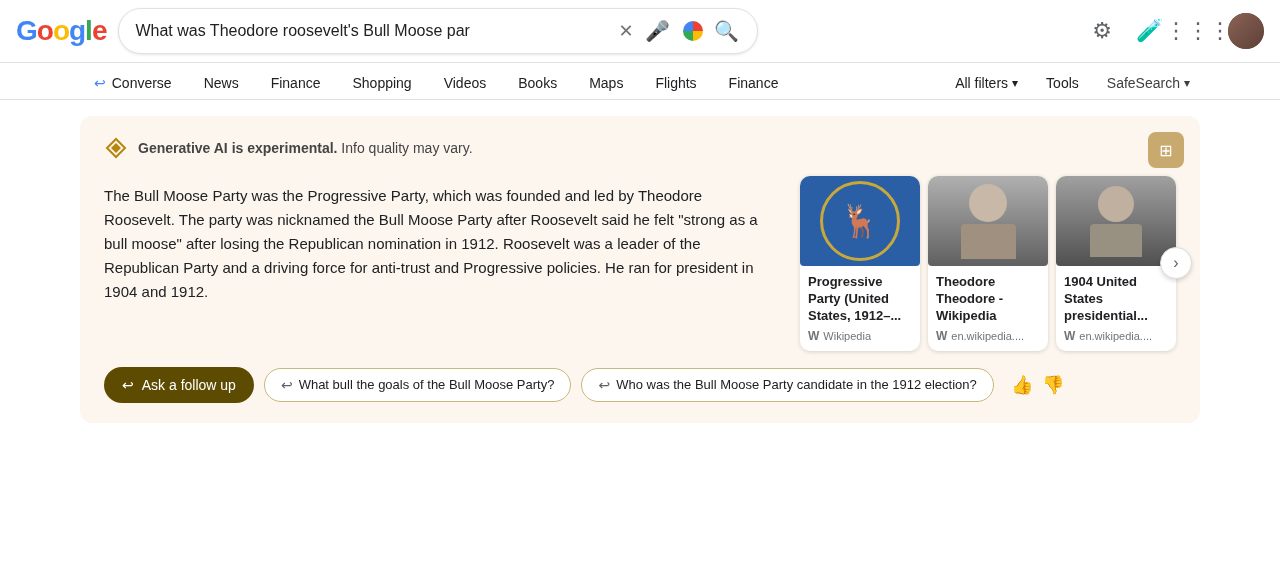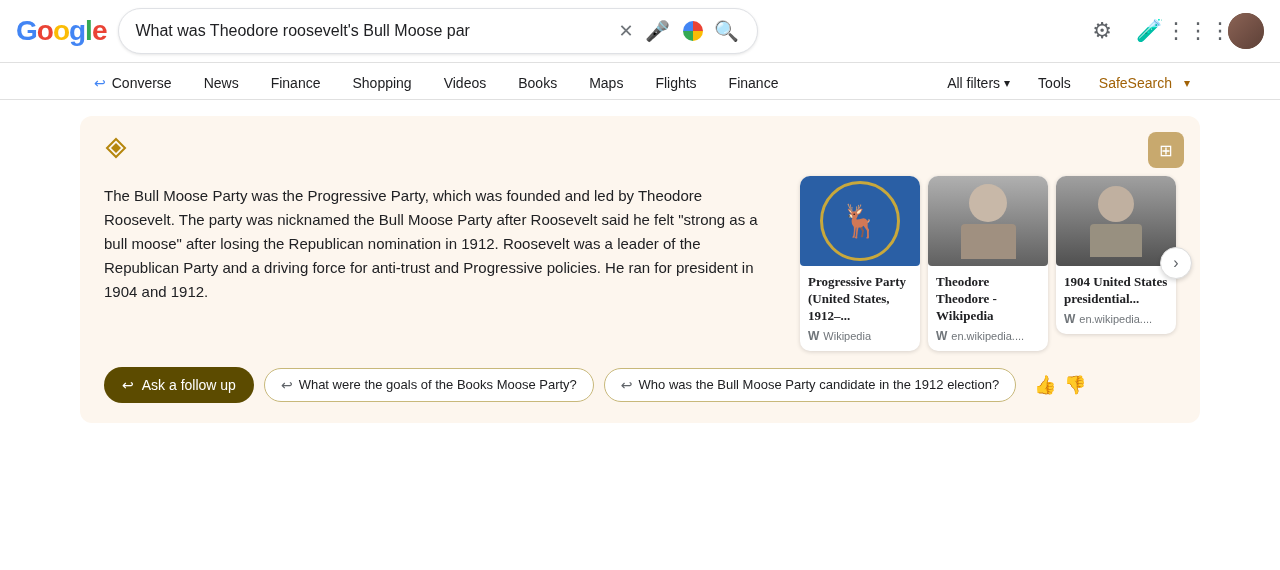--- a/index.html
+++ b/index.html
@@ -146,23 +146,23 @@
       font-size: 14px;
       color: #202124;
       cursor: pointer;
       border: none;
       background: none;
       padding: 8px 10px;
     }
     .safe-search-btn {
       display: flex;
       align-items: center;
-      gap: 12px;
+      gap: 4px;
       font-size: 14px;
-      color: #a16207;
+      color: #404040;
       cursor: pointer;
       border: none;
       background: none;
       padding: 8px 10px;
     }
 
     
     .main-content {
       background: #fdf6ee;
       margin: 16px 80px;
@@ -244,21 +244,20 @@
     }
     .image-caption {
       padding: 8px;
     }
     .image-title {
       font-size: 13px;
       font-weight: 600;
       color: #202124;
       line-height: 1.3;
       margin-bottom: 4px;
-      font-family: Liberation Serif, serif;
     }
     .image-source {
       display: flex;
       align-items: center;
       gap: 4px;
       font-size: 11px;
       color: #70757a;
     }
     .wiki-w {
       font-size: 12px;
@@ -473,20 +472,24 @@
   </div>
 </div>
 
 <div class="main-content">
   <div class="ai-header">
     <div class="ai-diamond">
       <svg width="22" height="22" viewBox="0 0 22 22">
         <polygon points="11,2 20,11 11,20 2,11" fill="none" stroke="#b5860d" stroke-width="2"></polygon>
         <polygon points="11,6 16,11 11,16 6,11" fill="#b5860d"></polygon>
       </svg>
+    </div>
+    <div class="ai-note">
+      <strong>Generative AI is experimental.</strong>
+      <span> Info quality may vary.</span>
     </div>
   </div>
 
   <button class="grid-icon-btn">
     <span>⊞</span>
   </button>
 
   <div class="content-area">
     <div class="text-content">The Bull Moose Party was the Progressive Party, which was founded and led by Theodore Roosevelt. The party was nicknamed the Bull Moose Party after Roosevelt said he felt "strong as a bull moose" after losing the Republican nomination in 1912. Roosevelt was a leader of the Republican Party and a driving force for anti-trust and Progressive policies. He ran for president in 1904 and 1912.</div>
 
@@ -551,21 +554,21 @@
     </div>
   </div>
 
   <div class="followup-row">
     <button class="ask-followup-btn">
       <span>↩</span>
       <span>Ask a follow up</span>
     </button>
     <button class="suggestion-btn">
       <span class="suggestion-arrow">↩</span>
-      <span>What were the goals of the Books Moose Party?</span>
+      <span>What bull the goals of the Bull Moose Party?</span>
     </button>
     <button class="suggestion-btn">
       <span class="suggestion-arrow">↩</span>
       <span>Who was the Bull Moose Party candidate in the 1912 election?</span>
     </button>
     <div class="feedback-row">
       <button class="feedback-btn">
         <span>👍</span>
       </button>
       <button class="feedback-btn">

